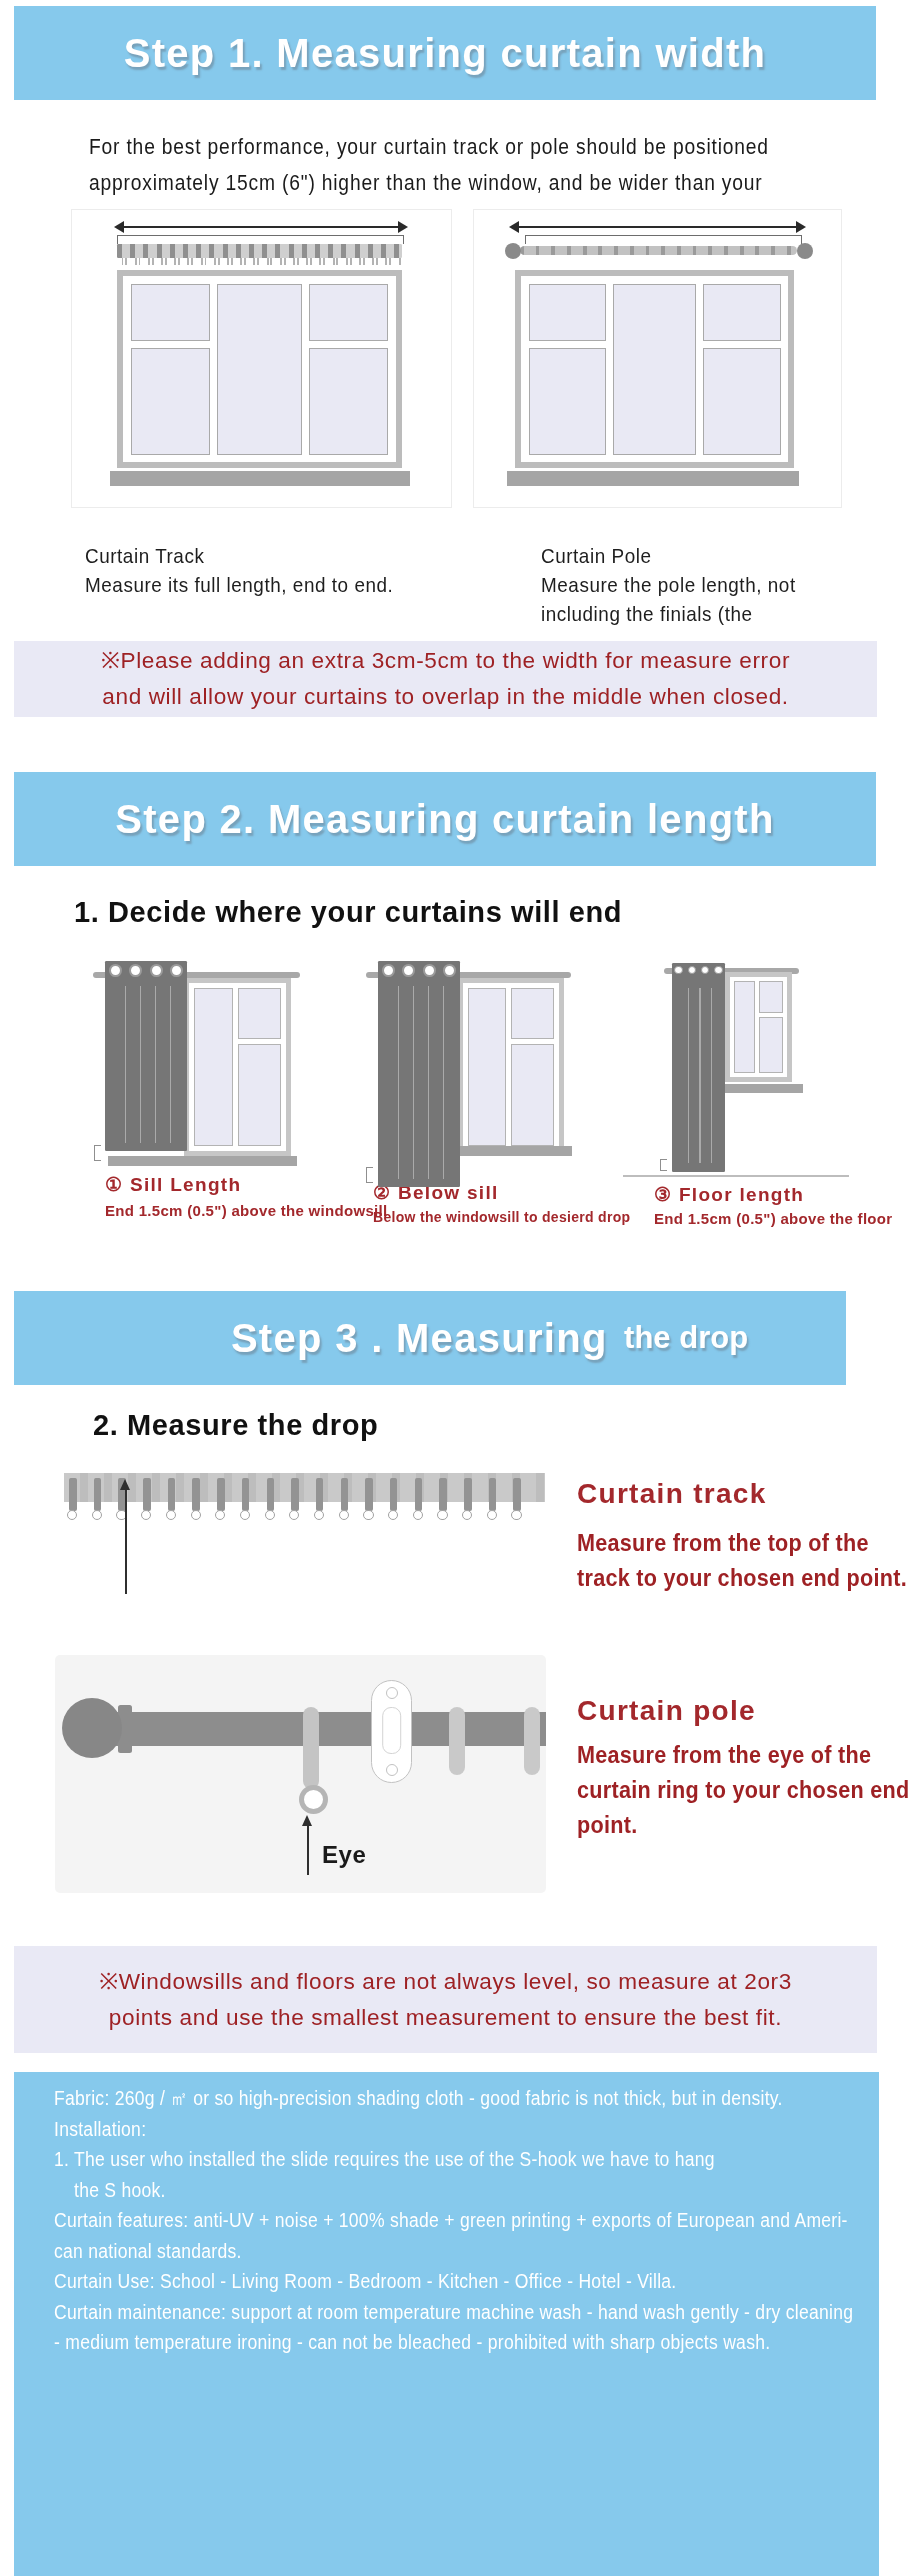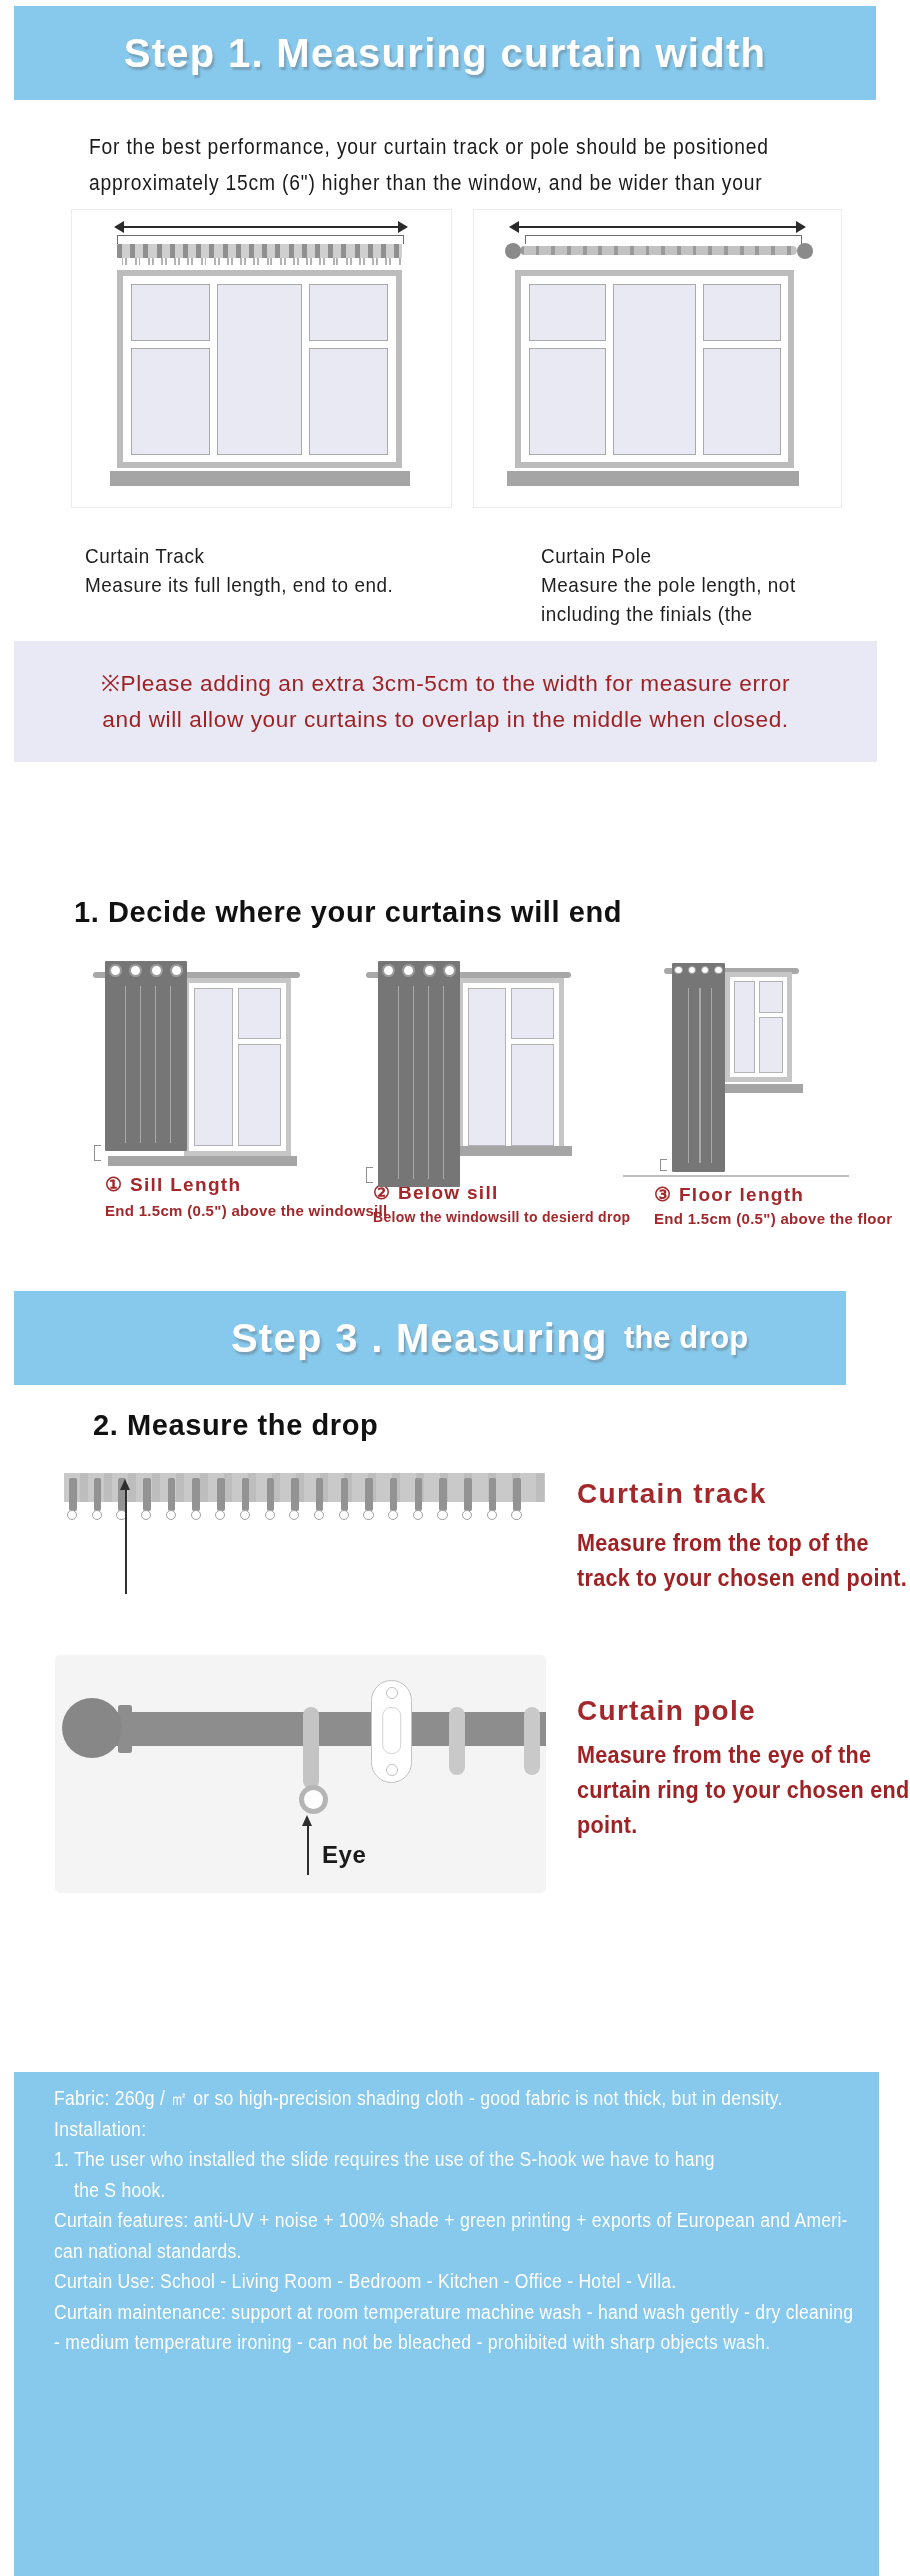--- a/index.html
+++ b/index.html
@@ -160,25 +160,28 @@
   <div class="cap" style="left:85px;top:541px;">
     <div class="sx">Curtain Track</div>
     <div class="sx">Measure its full length, end to end.</div>
   </div>
   <div class="cap" style="left:541px;top:541px;">
     <div class="sx">Curtain Pole</div>
     <div class="sx">Measure the pole length, not</div>
     <div class="sx">including the finials (the</div>
   </div>
 
-  <div class="note" style="top:641px;height:121px;">
+  <div class="note" style="top:641px;height:76px;">
     <div>※Please adding an extra 3cm-5cm to the width for measure error</div>
     <div>and will allow your curtains to overlap in the middle when closed.</div>
   </div>
 
+  <div class="banner" style="top:772px;">
+    <div class="t">Step 2. Measuring curtain length</div>
+  </div>
 
   <div class="h2" style="left:74px;top:896px;">1. Decide where your curtains will end</div>
 
   <div class="d" style="left:50px;">
     <div class="rod" style="left:43px;top:22px;width:207px;"></div>
     <div class="dwin" style="left:134px;top:28px;width:107px;height:178px;">
       <div class="c1">
           <div class="pane pt" style="flex:1;"></div>
         </div>
       <div class="c2">
@@ -365,20 +368,24 @@
     <div class="eyelabel" style="left:267px;top:186px;">Eye</div>
   </div>
 
   <div class="redh" style="left:577px;top:1695px;">Curtain pole</div>
   <div class="redp" style="left:577px;top:1737px;">
     <div class="sx">Measure from the eye of the</div>
     <div class="sx">curtain ring to your chosen end</div>
     <div class="sx">point.</div>
   </div>
 
+  <div class="note" style="top:1946px;height:107px;">
+    <div>※Windowsills and floors are not always level, so measure at 2or3</div>
+    <div>points and use the smallest measurement to ensure the best fit.</div>
+  </div>
 
   <div class="bluebox">
     <div class="pad"></div>
     <div class="dl">
         <span class="sx">Fabric: 260g / ㎡ or so high-precision shading cloth - good fabric is not thick, but in density.</span>
       </div>
     <div class="dl">
         <span class="sx">Installation:</span>
       </div>
     <div class="dl">

